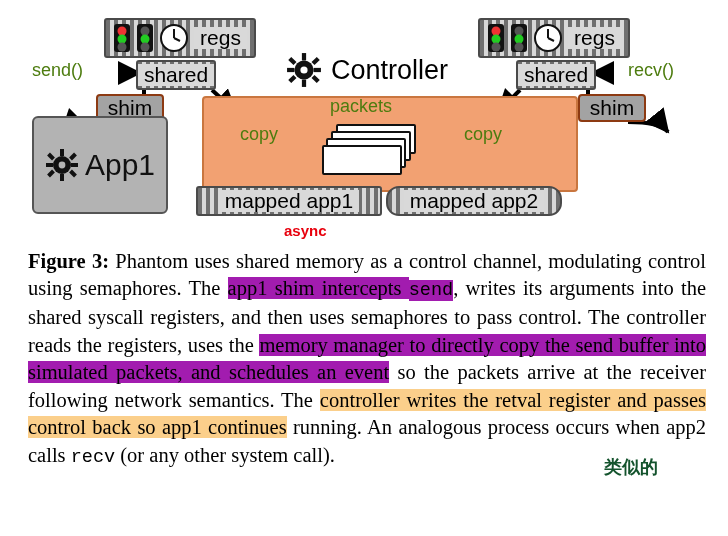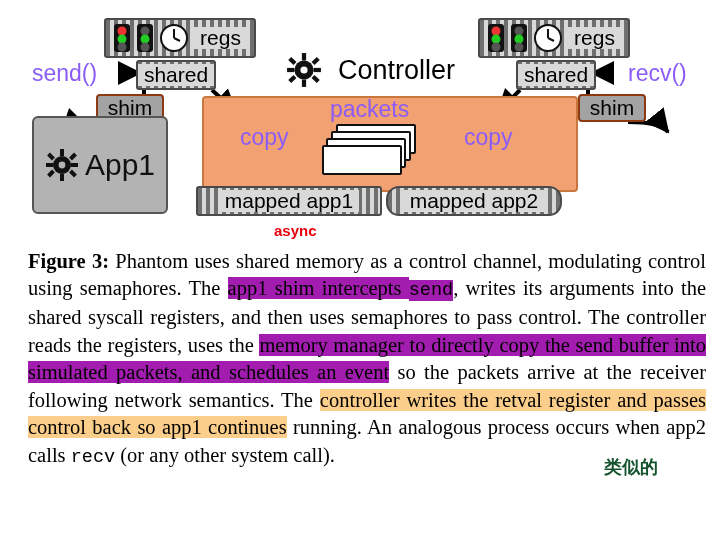--- a/index.html
+++ b/index.html
@@ -59,22 +59,22 @@
   .hatch-inner{
     background:#d9d9d9;
     padding:0 6px;
     font-size:21px;
     color:#000;
     line-height:1.05;
   }
 
   .plain-label{
     font-family:"Liberation Sans", sans-serif;
-    font-size:23px;
-    color:#8b5cf6;
+    font-size:18px;
+    color:#4d7c0f;
   }
   .ctrl-title{
     font-family:"Liberation Sans", sans-serif;
     font-size:27px;
   }
   .async{
     color:#e8000d;
     font-family:"Liberation Sans", sans-serif;
     font-weight:bold;
     font-size:15px;
@@ -213,21 +213,21 @@
           <rect x="26" y="22" width="4" height="7" transform="rotate(-45 28 25.5)"></rect>
           <rect x="26" y="5" width="4" height="7" transform="rotate(45 28 8.5)"></rect>
           <rect x="4" y="22" width="4" height="7" transform="rotate(45 6 25.5)"></rect>
         </g>
       </svg>
       <span>App1</span>
     </span>
   </div>
 
 
-  <div class="abs" style="left:286px;top:52px;display:flex;align-items:center;gap:16px;">
+  <div class="abs" style="left:286px;top:52px;display:flex;align-items:center;gap:9px;">
     <svg width="36" height="36" viewBox="0 0 34 34">
       <circle cx="17" cy="17" r="9" fill="#111"></circle>
       <circle cx="17" cy="17" r="3.4" fill="#fff"></circle>
       <g fill="#111">
         <rect x="15" y="1" width="4" height="7"></rect>
           <rect x="15" y="26" width="4" height="7"></rect>
         <rect x="1" y="15" width="7" height="4"></rect>
           <rect x="26" y="15" width="7" height="4"></rect>
         <rect x="4" y="5" width="4" height="7" transform="rotate(-45 6 8.5)"></rect>
         <rect x="26" y="22" width="4" height="7" transform="rotate(-45 28 25.5)"></rect>
@@ -252,20 +252,20 @@
   <div class="abs plain-label" style="left:240px;top:124px;">copy</div>
   <div class="abs plain-label" style="left:464px;top:124px;">copy</div>
 
   <div class="abs hatch" style="left:196px;top:186px;width:186px;height:30px;">
     <span class="hatch-inner">mapped app1</span>
   </div>
   <div class="abs hatch" style="left:386px;top:186px;width:176px;height:30px;border-radius:13px;">
     <span class="hatch-inner">mapped app2</span>
   </div>
 
-  <div class="abs async" style="left:274px;top:222px;">async</div>
+  <div class="abs async" style="left:284px;top:222px;">async</div>
 </div>
 
 <div class="caption">
   <b>Figure 3:</b><span> Phantom uses shared memory as a control channel, modulating control using semaphores. The </span><span class="hl-green">app1 shim intercepts </span><span class="hl-green mono">send</span><span>, writes its arguments into the shared syscall registers, and then uses semaphores to pass control. The controller reads the registers, uses the </span><span class="hl-green">memory manager to directly copy the send buffer into simulated packets, and schedules an event</span><span> so the packets arrive at the receiver following network semantics. The </span><span class="hl-orange">controller writes the retval register and passes control back so app1 continues</span><span> running. An analogous process occurs when app2 calls </span><span class="mono">recv</span><span> (or any other system call).</span>
 </div>
 
 <div class="cjk" style="position:absolute;left:604px;top:455px;">类似的</div>
 
 </body></html>

